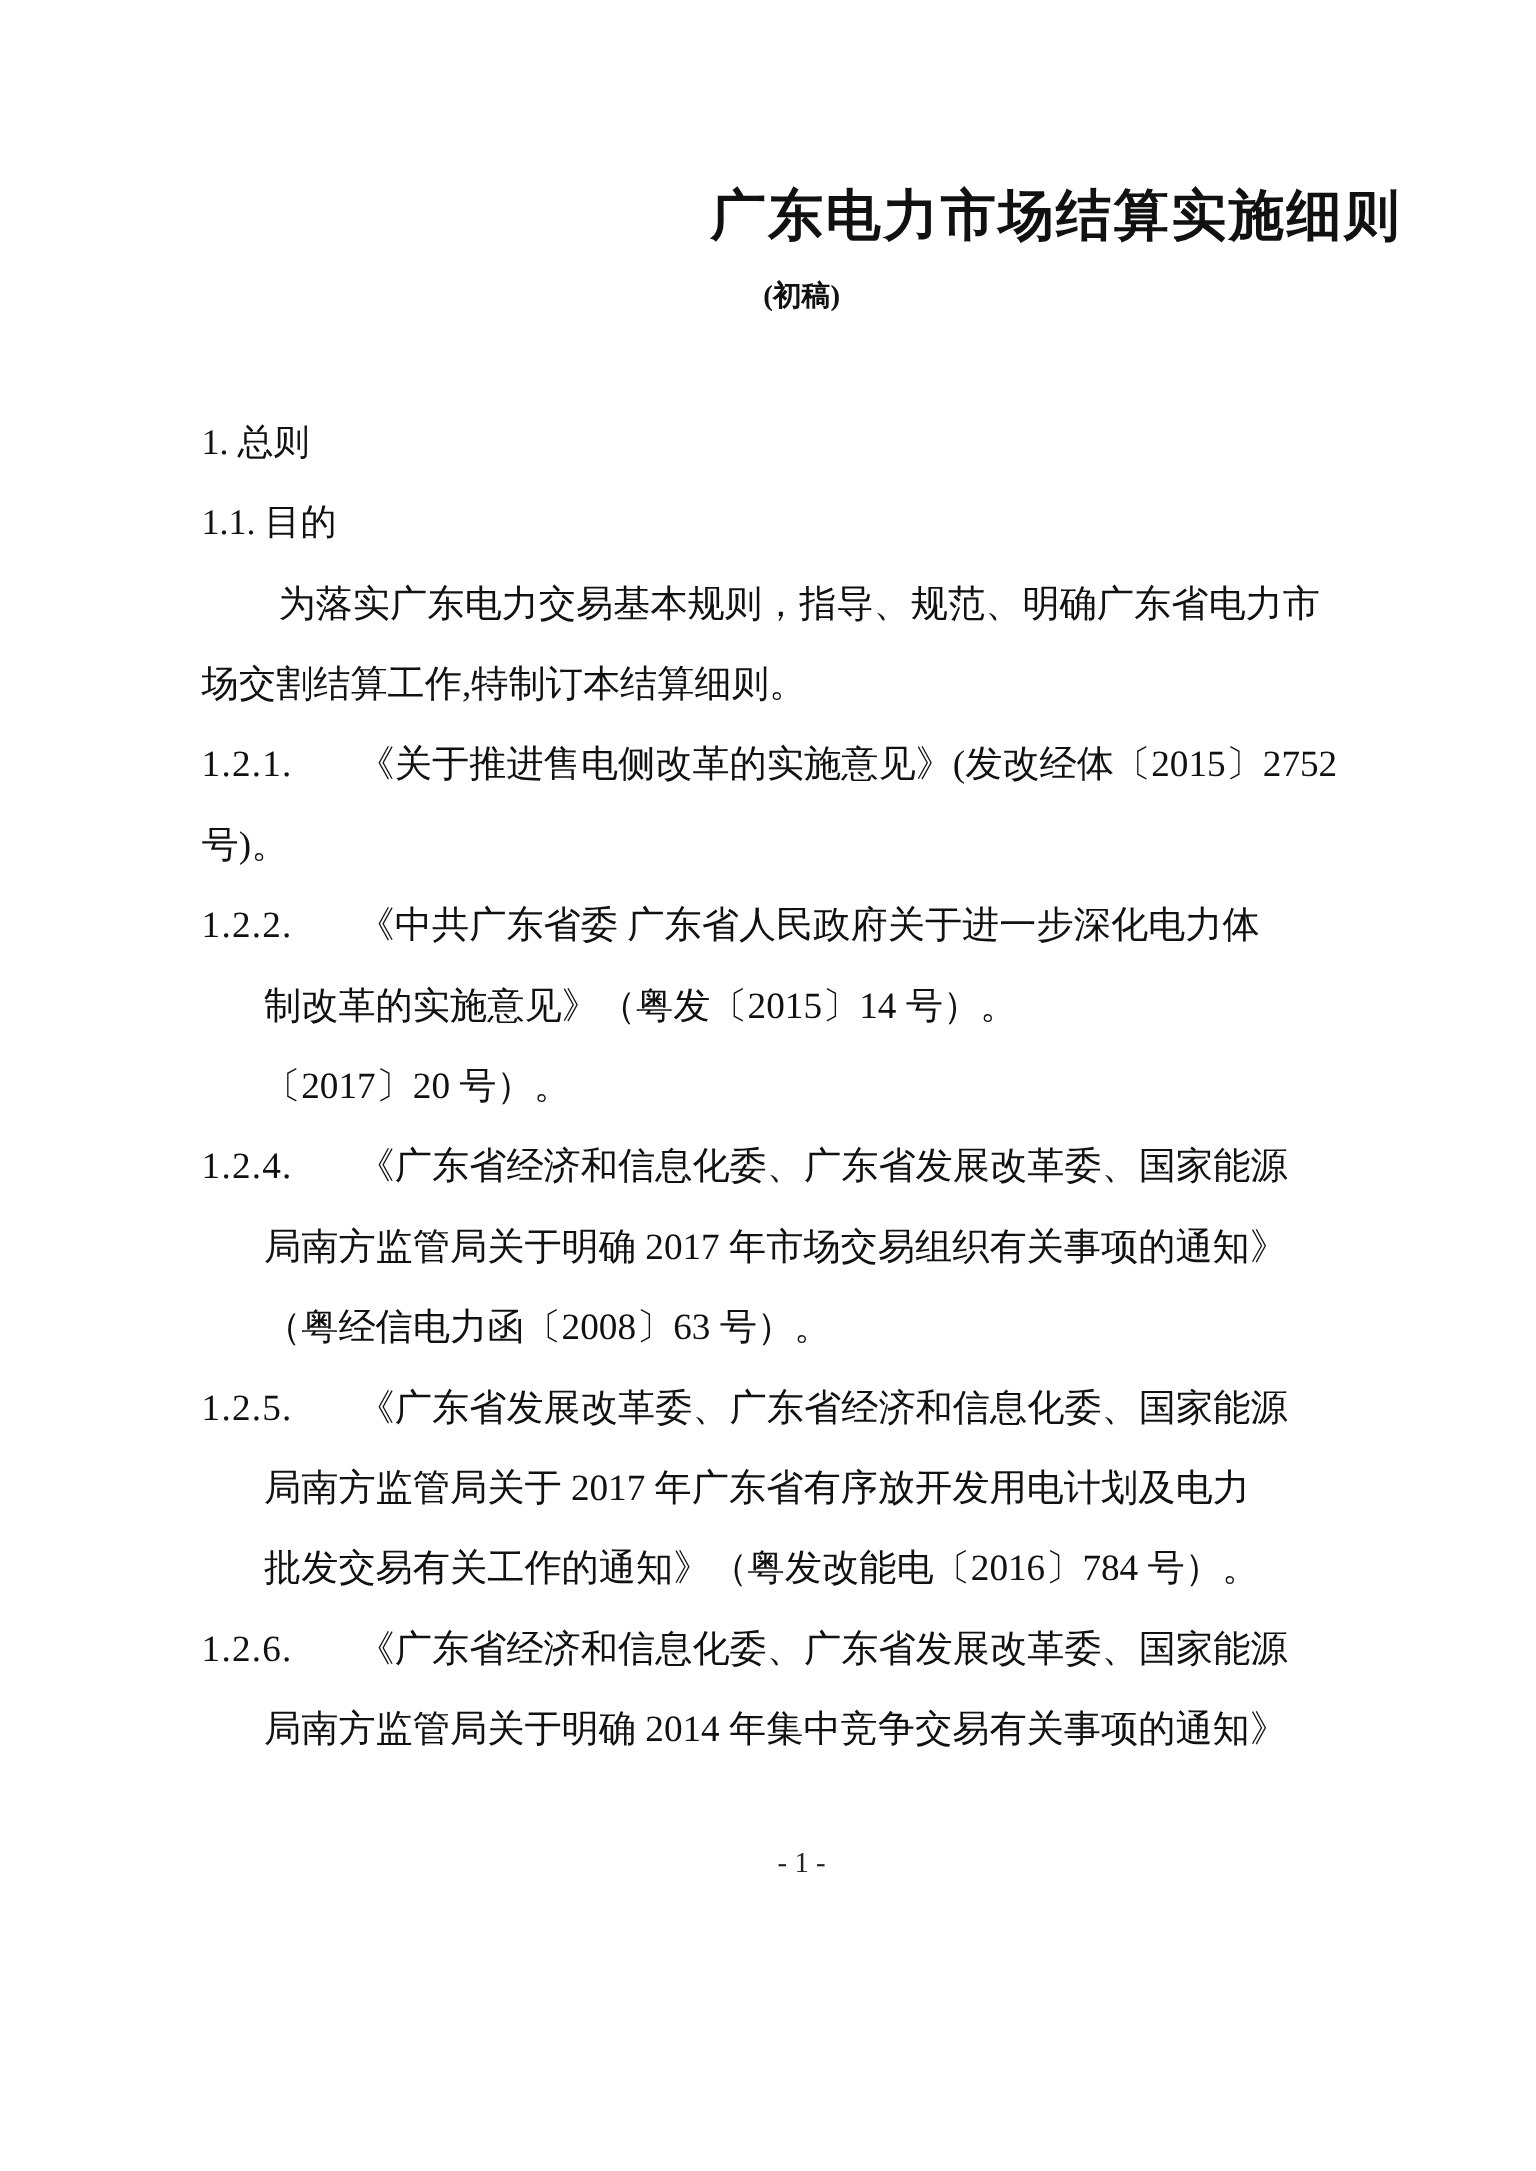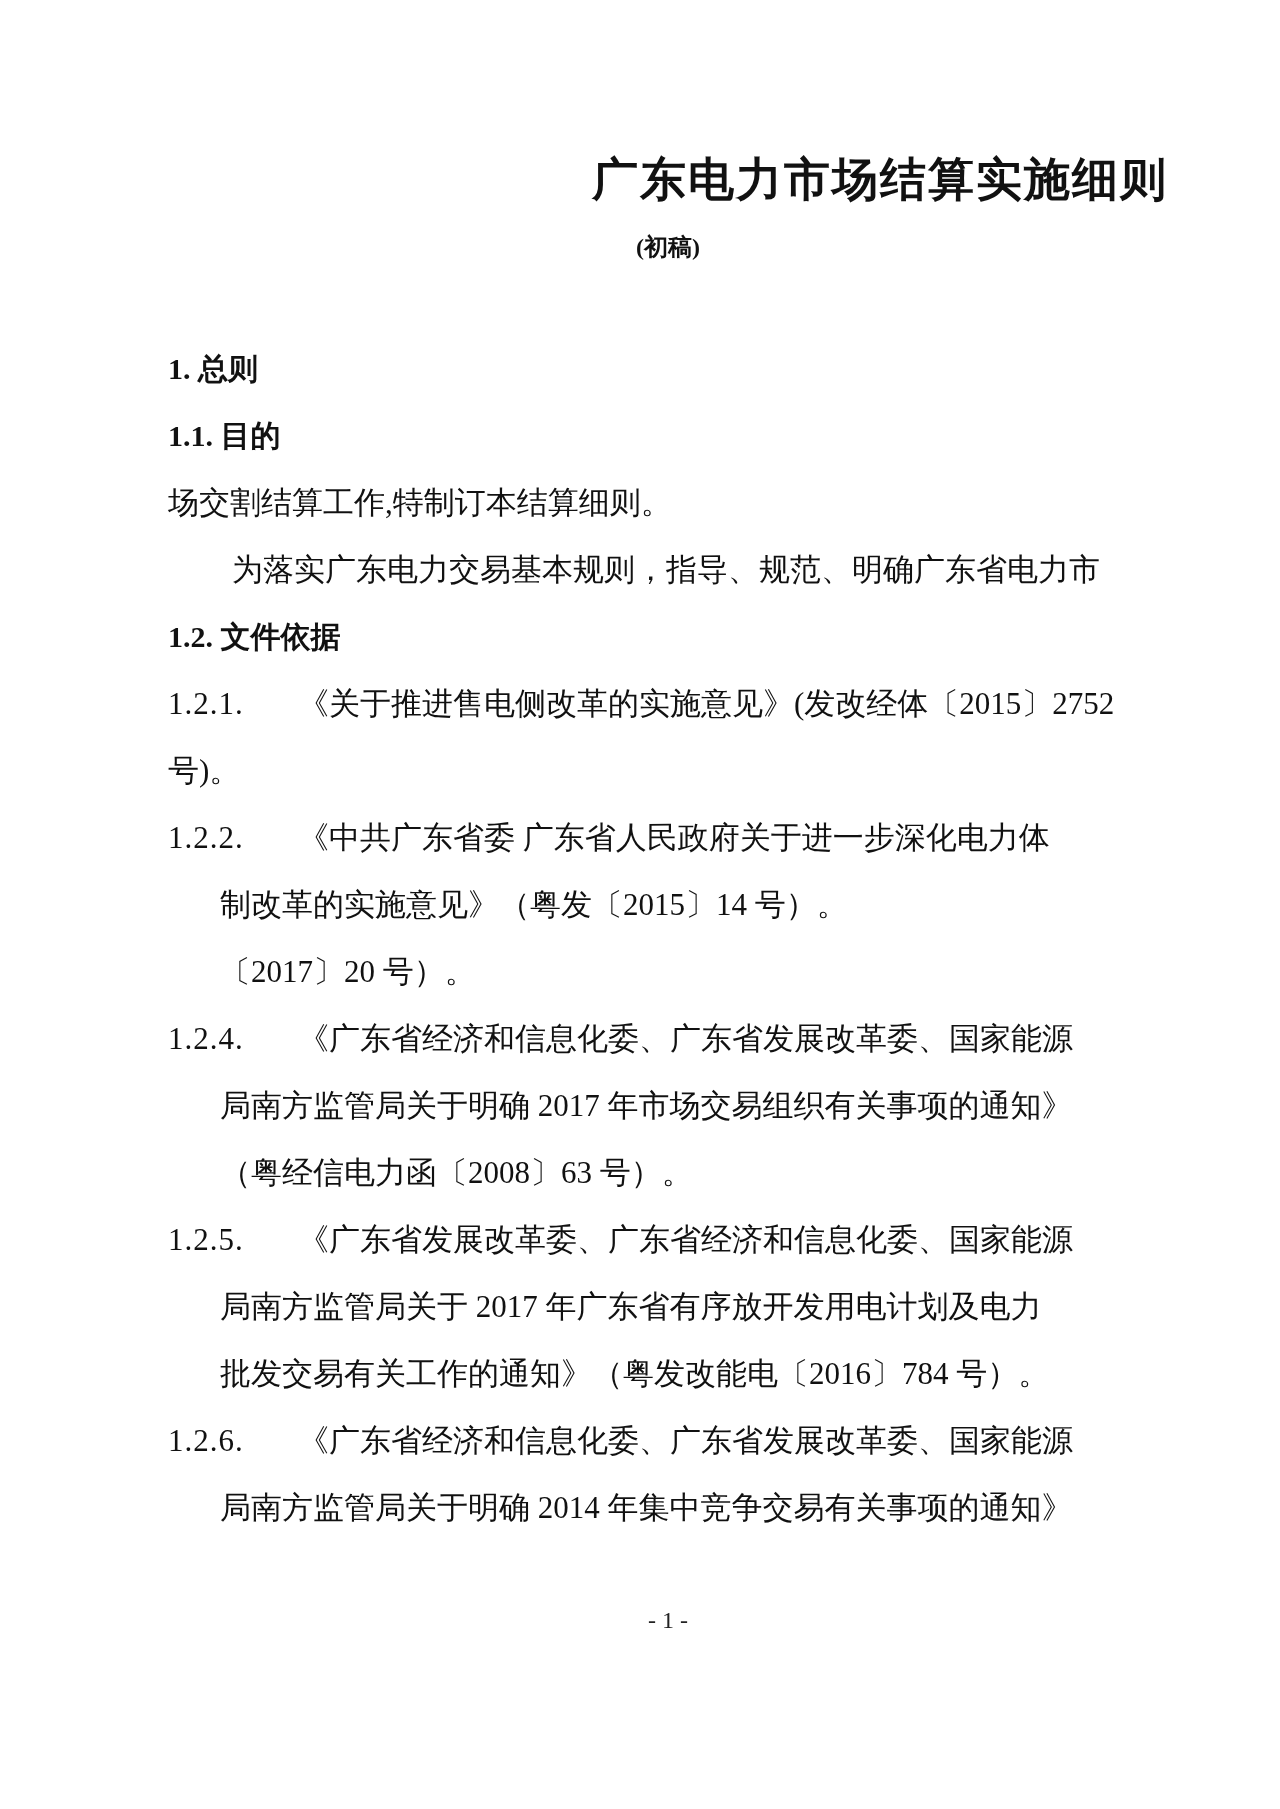--- a/index.html
+++ b/index.html
@@ -37,21 +37,21 @@
     margin-top: 63px;
   }
   .line {
     line-height: 67px;
     height: 67px;
     font-size: 31px;
     white-space: nowrap;
   }
   .line.h1, .line.h2 {
     font-size: 30px;
-    font-weight: bold;
+    font-weight: normal;
   }
   .line.p-first {
     padding-left: 64px;  
   }
   .line.cont {
     padding-left: 52px;  
   }
   .num {
     display: inline-block;
     width: 130px;        
@@ -71,24 +71,23 @@
 <div class="sheet">
 
   <div class="doc-title">广东电力市场结算实施细则</div>
   <div class="doc-subtitle">(初稿)</div>
 
   <div class="body-block">
 
     <div class="line h1">1.  总则</div>
     <div class="line h2">1.1. 目的</div>
 
+    <div class="line p-first">为落实广东电力交易基本规则，指导、规范、明确广东省电力市</div>
     <div class="line p">场交割结算工作,特制订本结算细则。</div>
-    <div class="line p-first">为落实广东电力交易基本规则，指导、规范、明确广东省电力市</div>
 
-    <div class="line h2">1.2. 文件依据</div>
 
     <div class="line item">
       <span class="num">1.2.1.</span><span>《关于推进售电侧改革的实施意见》(发改经体〔2015〕2752</span>
     </div>
     <div class="line p">号)。</div>
 
     <div class="line item">
       <span class="num">1.2.2.</span><span>《中共广东省委 广东省人民政府关于进一步深化电力体</span>
     </div>
     <div class="line cont">制改革的实施意见》（粤发〔2015〕14 号）。</div>

